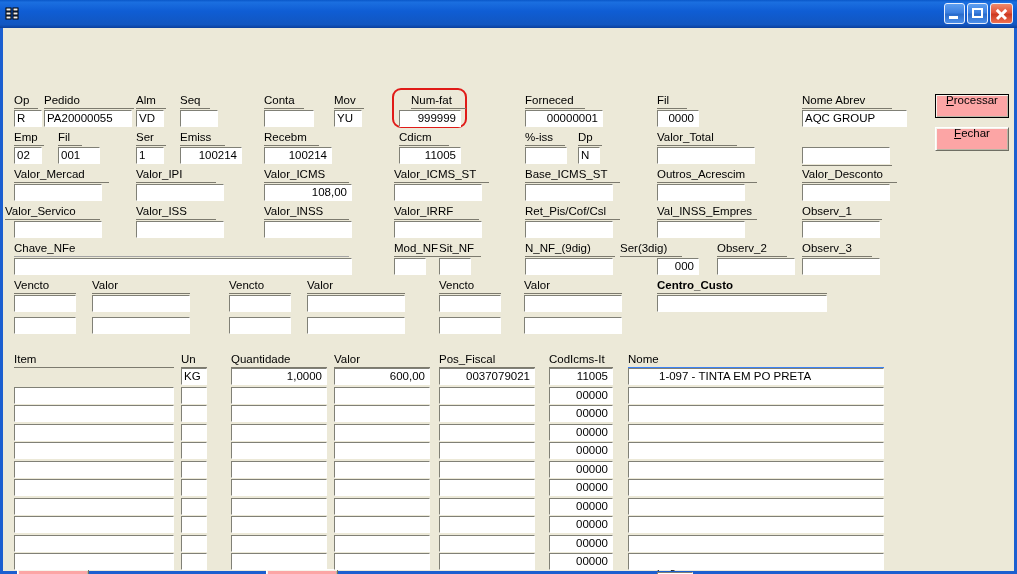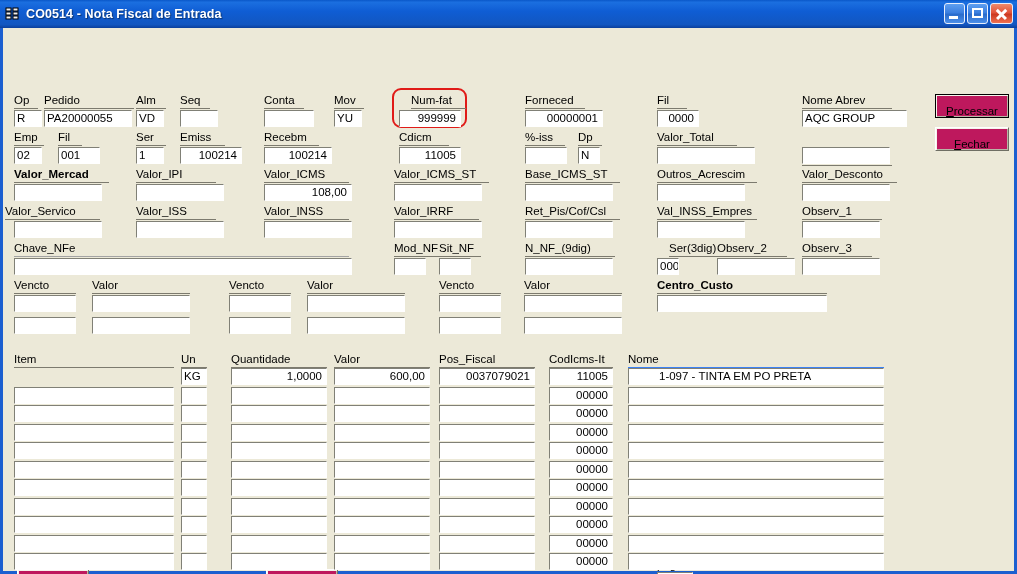--- a/index.html
+++ b/index.html
@@ -135,32 +135,32 @@
     border: 2px solid #e01b18;
     border-radius: 9px;
     box-sizing: border-box;
     pointer-events: none;
   }
 
   
   .btn {
     position: absolute;
     box-sizing: border-box;
-    background: #be185d;
+    background: #fca5a5;
     border: 1px solid;
     border-color: #ffffff #6f6f64 #6f6f64 #ffffff;
     box-shadow: inset 1px 1px 0 #f6f4ec, inset -1px -1px 0 #b9b6a6;
     font-family: "Liberation Sans", sans-serif;
     font-size: 11.5px;
     color: #000;
     text-align: center;
     cursor: pointer;
     line-height: 1;
     display: flex;
-    align-items: flex-end;
+    align-items: flex-start;
     justify-content: center;
     user-select: none;
   }
   .btn.strong {
     border-color: #000 #000 #000 #000;
     box-shadow: inset 1px 1px 0 #f6f4ec, inset -1px -1px 0 #b9b6a6;
   }
   .btn u { text-decoration: underline; }
   .btn.nav { font-size: 11px; letter-spacing: -.5px; color: #3a3a33; }
 </style>
@@ -173,21 +173,20 @@
     <span class="title-icon">
       <svg width="16" height="16" viewBox="0 0 16 16">
         <rect x="1" y="2" width="5" height="3" fill="#f0f0f0" stroke="#000" stroke-width="1"></rect>
         <rect x="1" y="6" width="5" height="3" fill="#f0f0f0" stroke="#000" stroke-width="1"></rect>
         <rect x="1" y="10" width="5" height="3" fill="#f0f0f0" stroke="#000" stroke-width="1"></rect>
         <rect x="8" y="2" width="5" height="3" fill="#f0f0f0" stroke="#000" stroke-width="1"></rect>
         <rect x="8" y="6" width="5" height="3" fill="#f0f0f0" stroke="#000" stroke-width="1"></rect>
         <rect x="8" y="10" width="5" height="3" fill="#f0f0f0" stroke="#000" stroke-width="1"></rect>
       </svg>
     </span>
-    <span class="title-text">CO0514 - Nota Fiscal de Entrada</span>
     <span class="win-btns">
       <span class="win-btn min"></span>
       <span class="win-btn max"></span>
       <span class="win-btn close"></span>
     </span>
   </div>
 
   <div class="client">
     <div class="canvas" id="canvas">
 
@@ -243,21 +242,21 @@
         <div class="lbl" style="left:396px; top:103px; width:50px; border-bottom:1px solid #7c7a6e; padding-bottom:1px;">Cdicm</div>
         <div class="inp r" style="left:396px; top:119px; width:62px;">11005</div>
         <div class="lbl" style="left:522px; top:103px; width:40px; border-bottom:1px solid #7c7a6e; padding-bottom:1px;">%-iss</div>
         <div class="inp r" style="left:522px; top:119px; width:42px;"></div>
         <div class="lbl" style="left:575px; top:103px; width:24px; border-bottom:1px solid #7c7a6e; padding-bottom:1px;">Dp</div>
         <div class="inp" style="left:575px; top:119px; width:22px;">N</div>
         <div class="lbl" style="left:654px; top:103px; width:80px; border-bottom:1px solid #7c7a6e; padding-bottom:1px;">Valor_Total</div>
         <div class="inp r" style="left:654px; top:119px; width:98px;"></div>
         <div class="lbl" style="left:799px; top:103px; width:90px; border-bottom:1px solid #7c7a6e; padding-bottom:1px;margin-top:20px;">Seguro_Frete</div>
         <div class="inp r" style="left:799px; top:119px; width:88px;"></div>
-        <div class="lbl" style="left:11px; top:140px; width:95px; border-bottom:1px solid #7c7a6e; padding-bottom:1px;font-weight:bold;">Valor_Mercad</div>
+        <div class="lbl" style="left:11px; top:140px; width:95px; border-bottom:1px solid #7c7a6e; padding-bottom:1px;">Valor_Mercad</div>
         <div class="inp r" style="left:11px; top:156px; width:88px;"></div>
         <div class="lbl" style="left:133px; top:140px; width:80px; border-bottom:1px solid #7c7a6e; padding-bottom:1px;">Valor_IPI</div>
         <div class="inp r" style="left:133px; top:156px; width:88px;"></div>
         <div class="lbl" style="left:261px; top:140px; width:85px; border-bottom:1px solid #7c7a6e; padding-bottom:1px;">Valor_ICMS</div>
         <div class="inp r" style="left:261px; top:156px; width:88px;">108,00</div>
         <div class="lbl" style="left:391px; top:140px; width:95px; border-bottom:1px solid #7c7a6e; padding-bottom:1px;">Valor_ICMS_ST</div>
         <div class="inp r" style="left:391px; top:156px; width:88px;"></div>
         <div class="lbl" style="left:522px; top:140px; width:95px; border-bottom:1px solid #7c7a6e; padding-bottom:1px;">Base_ICMS_ST</div>
         <div class="inp r" style="left:522px; top:156px; width:88px;"></div>
         <div class="lbl" style="left:654px; top:140px; width:100px; border-bottom:1px solid #7c7a6e; padding-bottom:1px;">Outros_Acrescim</div>
@@ -279,22 +278,22 @@
         <div class="lbl" style="left:799px; top:177px; width:80px; border-bottom:1px solid #7c7a6e; padding-bottom:1px;">Observ_1</div>
         <div class="inp" style="left:799px; top:193px; width:78px;"></div>
         <div class="lbl" style="left:11px; top:214px; width:335px; border-bottom:1px solid #a3a3a3; padding-bottom:1px;">Chave_NFe</div>
         <div class="inp" style="left:11px; top:230px; width:338px;"></div>
         <div class="lbl" style="left:391px; top:214px; width:45px; border-bottom:1px solid #7c7a6e; padding-bottom:1px;">Mod_NF</div>
         <div class="inp" style="left:391px; top:230px; width:32px;"></div>
         <div class="lbl" style="left:436px; top:214px; width:42px; border-bottom:1px solid #7c7a6e; padding-bottom:1px;">Sit_NF</div>
         <div class="inp" style="left:436px; top:230px; width:32px;"></div>
         <div class="lbl" style="left:522px; top:214px; width:90px; border-bottom:1px solid #7c7a6e; padding-bottom:1px;">N_NF_(9dig)</div>
         <div class="inp r" style="left:522px; top:230px; width:88px;"></div>
-        <div class="lbl" style="left:666px; top:214px; width:62px; border-bottom:1px solid #7c7a6e; padding-bottom:1px;">Ser(3dig)</div>
-        <div class="inp r" style="left:654px; top:230px; width:22px;">000</div>
+        <div class="lbl" style="left:617px; top:214px; width:62px; border-bottom:1px solid #7c7a6e; padding-bottom:1px;">Ser(3dig)</div>
+        <div class="inp r" style="left:654px; top:230px; width:42px;">000</div>
         <div class="lbl" style="left:714px; top:214px; width:70px; border-bottom:1px solid #7c7a6e; padding-bottom:1px;">Observ_2</div>
         <div class="inp" style="left:714px; top:230px; width:78px;"></div>
         <div class="lbl" style="left:799px; top:214px; width:70px; border-bottom:1px solid #7c7a6e; padding-bottom:1px;">Observ_3</div>
         <div class="inp" style="left:799px; top:230px; width:78px;"></div>
         <div class="lbl" style="left:11px; top:251px; width:62px; border-bottom:1px solid #7c7a6e; padding-bottom:1px;">Vencto</div>
         <div class="lbl" style="left:89px; top:251px; width:98px; border-bottom:1px solid #7c7a6e; padding-bottom:1px;">Valor</div>
         <div class="inp" style="left:11px; top:267px; width:62px;"></div>
         <div class="inp" style="left:11px; top:289px; width:62px;"></div>
         <div class="inp r" style="left:89px; top:267px; width:98px;"></div>
         <div class="inp r" style="left:89px; top:289px; width:98px;"></div>

